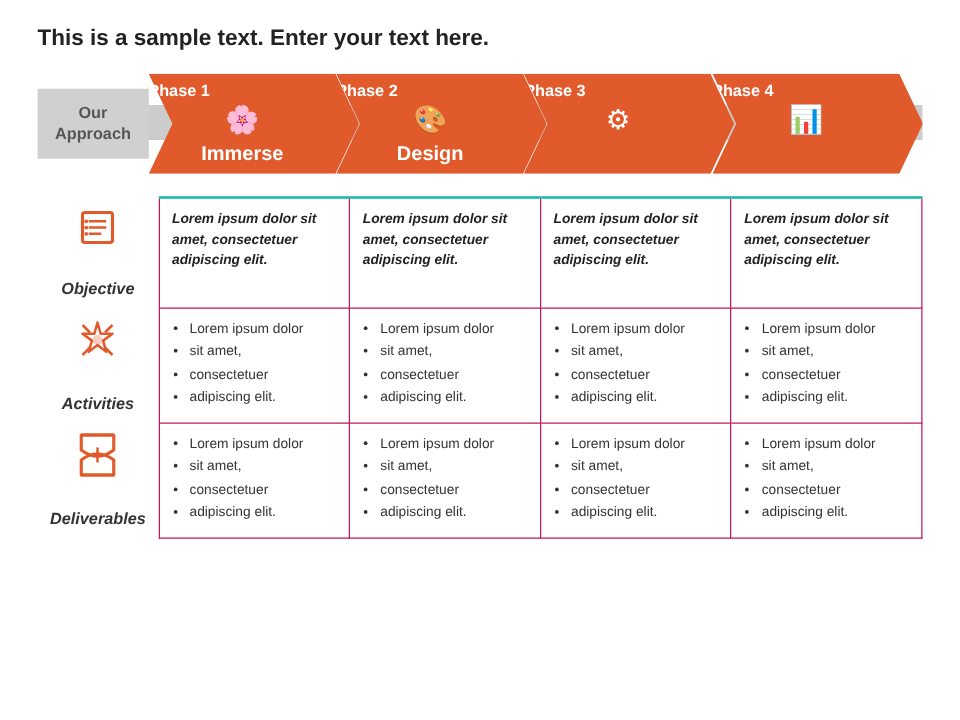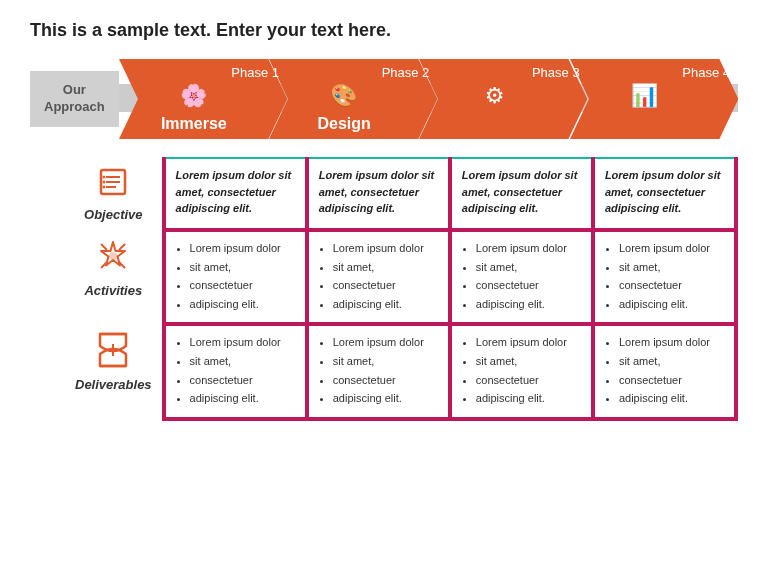--- a/index.html
+++ b/index.html
@@ -66,24 +66,24 @@
       position: relative;
     }
     .arrow-shape svg {
       width: 100%;
       height: 80px;
     }
     .arrow-label-top {
       position: absolute;
       top: 6px;
       left: 0;
-      right: 8px;
-      text-align: right;
+      right: 34px;
+      text-align: left;
       color: #fff;
-      font-weight: normal;
+      font-weight: bold;
       font-size: 13px;
       z-index: 10;
     }
     .arrow-icon {
       position: absolute;
       top: 24px;
       left: 0;
       right: 18px;
       text-align: center;
       font-size: 22px;
@@ -110,43 +110,42 @@
       height: 28px;
       background: #ccc;
       z-index: 0;
     }
     
     .content-table {
       width: 100%;
       border-collapse: collapse;
     }
     .content-table td {
-      border: 4px solid #be185d;
+      border: 1px solid #be185d;
       vertical-align: top;
       font-size: 11px;
       color: #333;
       padding: 8px 10px;
     }
     .content-table tr:first-child td {
       border-top: 2px solid #14b8a6;
     }
     .row-header {
       width: 90px;
       text-align: center;
       border: none !important;
       background: #fff;
       vertical-align: middle;
     }
     .row-header-inner {
       display: flex;
       flex-direction: column;
       align-items: center;
       justify-content: center;
-      gap: 4px;
-      margin-left: 35px;
+      gap: 20px;
     }
     .row-icon {
       font-size: 28px;
       color: #e05a2b;
       line-height: 1;
     }
     .row-title {
       font-style: italic;
       font-weight: bold;
       font-size: 13px;

